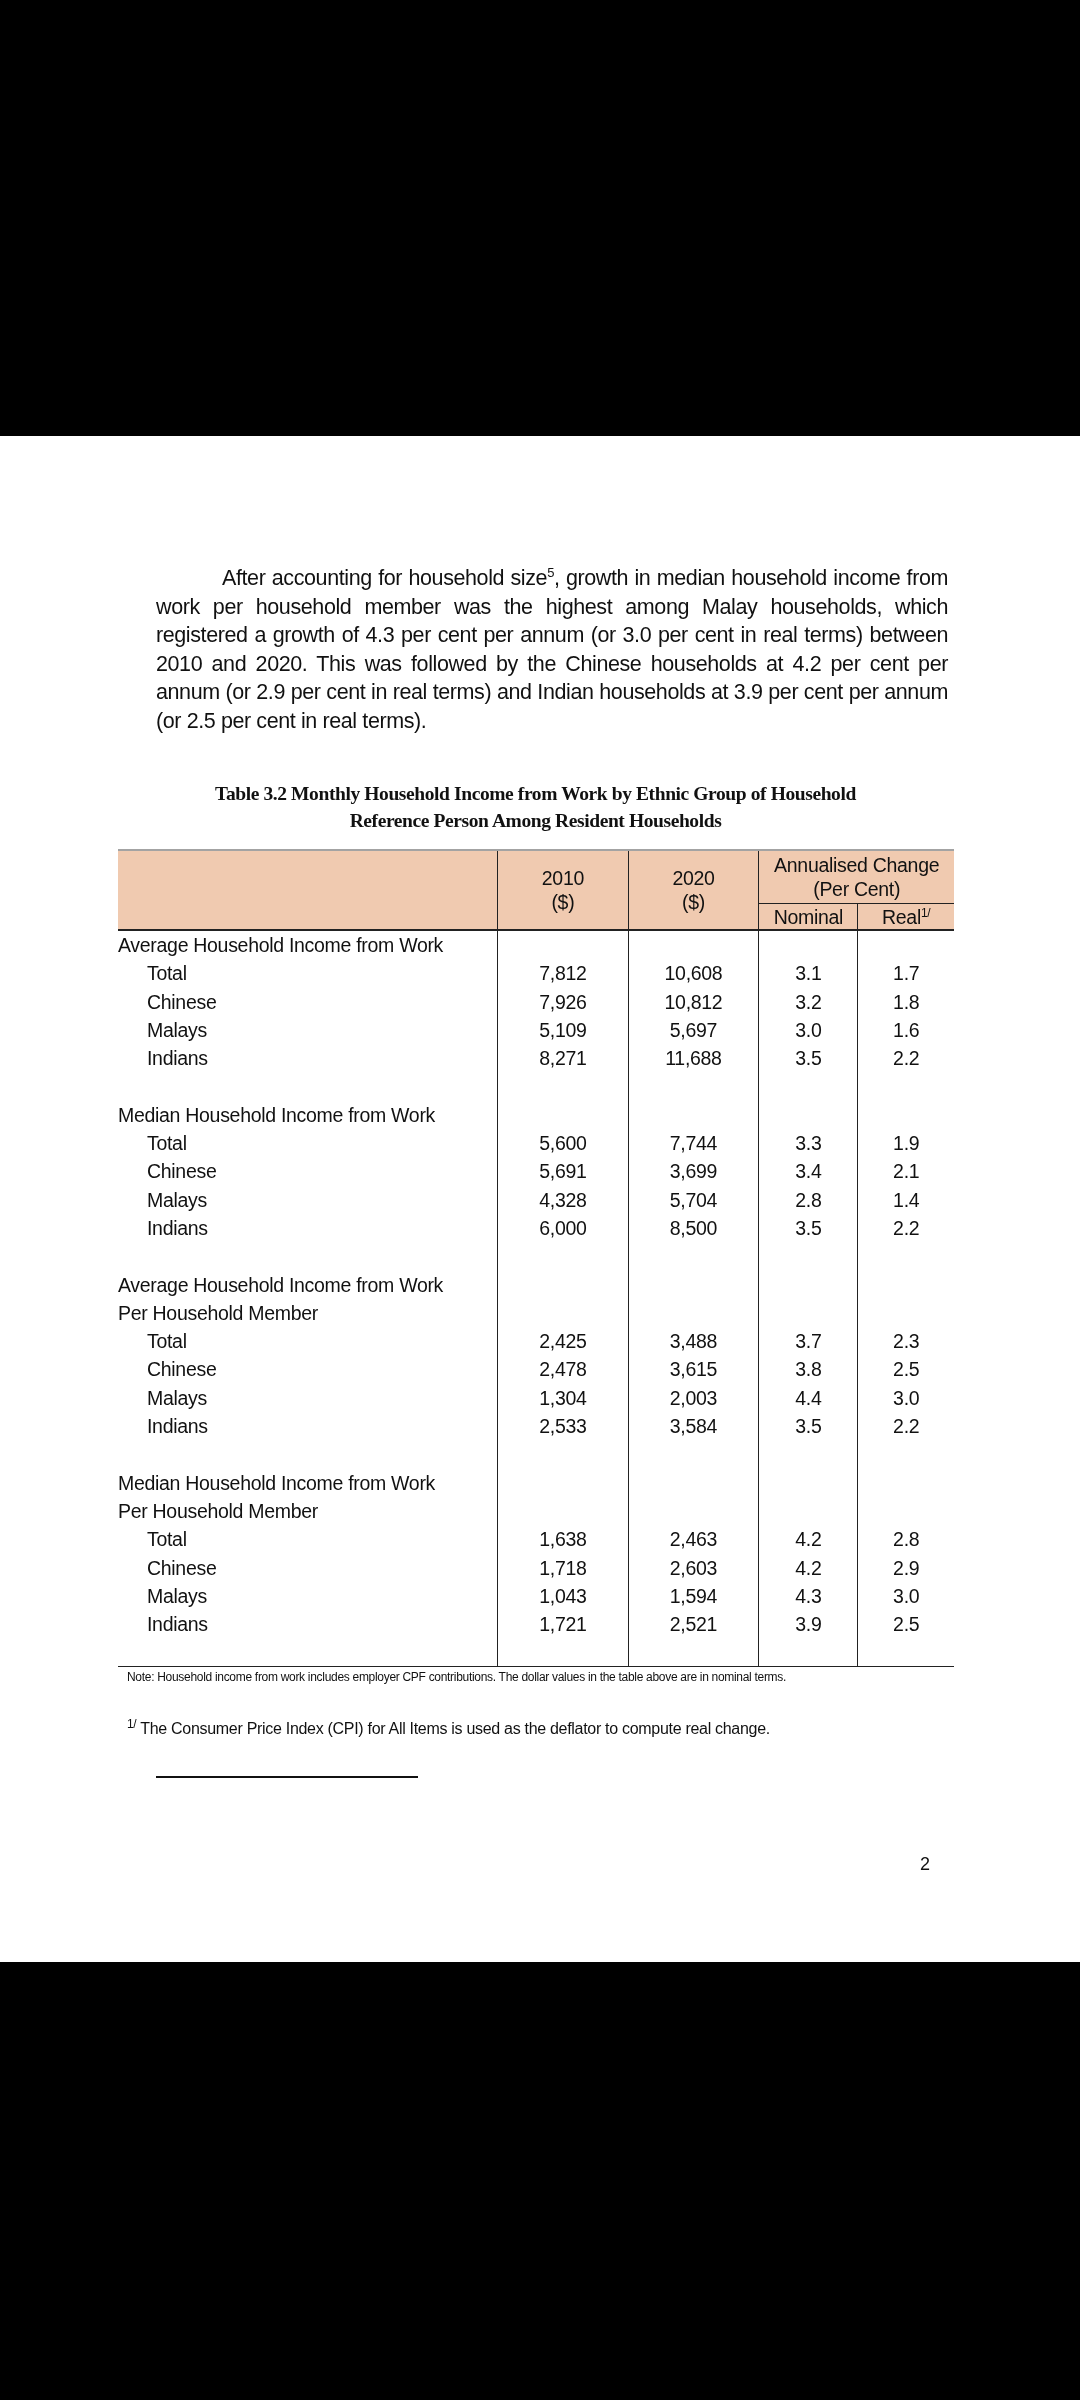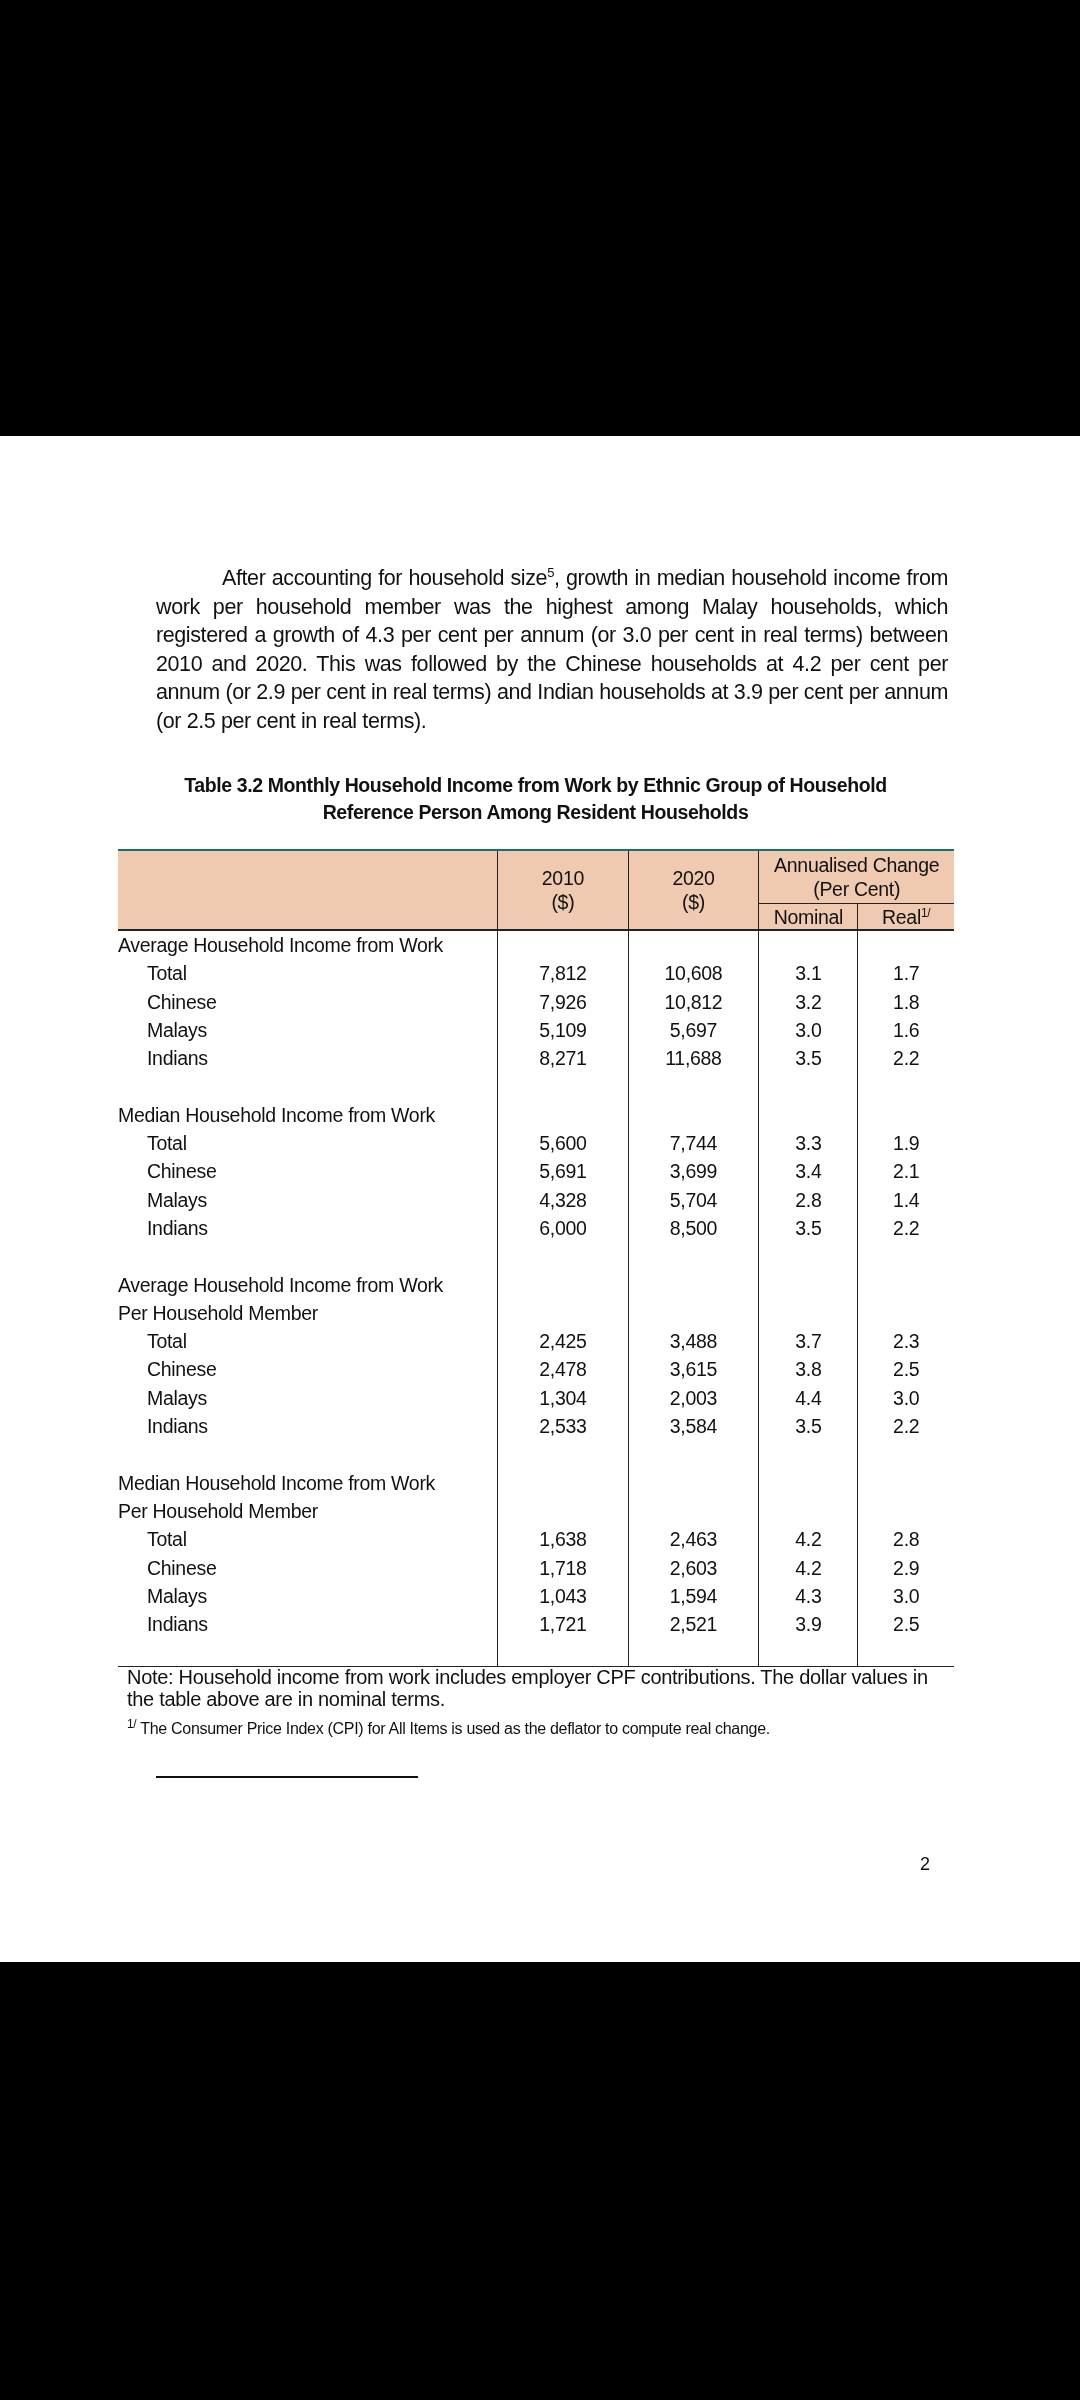--- a/index.html
+++ b/index.html
@@ -11,46 +11,46 @@
     position: absolute; left: 0; top: 436px; width: 1080px; height: 1526px; background: #fff;
   }
   .para {
     position: absolute; left: 156px; top: 128px; width: 792px;
     font-size: 21.5px; line-height: 28.5px; text-align: justify; letter-spacing: -0.4px;
   }
   .para .indent { display: inline-block; width: 66px; }
   .para sup { font-size: 13px; line-height: 0; }
   .u { }
   .caption {
-    position: absolute; left: 118px; top: 336px; width: 835px; text-align: center;
-    font-weight: bold; font-size: 19.5px; line-height: 27px; letter-spacing: -0.4px;
+    position: absolute; left: 118px; top: 344px; width: 835px; text-align: center;
+    font-weight: bold; font-size: 19.5px; line-height: 27px; letter-spacing: -0.4px; font-family: Liberation Serif, serif;
   }
   table.t {
     position: absolute; left: 118px; top: 413px; width: 836px;
     border-collapse: collapse; font-size: 19.5px; letter-spacing: -0.3px;
   }
   table.t th {
     background: #F0CAB0; font-weight: normal; text-align: center; padding: 0; line-height: 24px;
   }
-  .hd-top { border-top: 2px solid #0f766e; margin-top: 44px; }
+  .hd-top { border-top: 2px solid #a3a3a3; margin-top: 44px; }
   .hd-bottom { border-bottom: 2px solid #222; }
   .vl { border-left: 1.5px solid #222; }
   table.t td { padding: 0; height: 28.3px; line-height: 28.3px; }
   td.lab { padding-left: 9px; width: 359px; }
   td.lab.item { padding-left: 29px; }
   td.num { text-align: center; }
   td.c2010 { width: 132px; }
   td.c2020 { width: 132px; }
   td.cnom { width: 99px; }
   td.creal { width: 97px; }
   tr.gap td { height: 28.3px; }
   tr.last td { height: 28px; border-bottom: 1.5px solid #222; }
   .sup { font-size: 12px; vertical-align: super; line-height: 0; }
   .note {
-    position: absolute; left: 127px; top: 1230px; width: 820px; font-size: 20px; line-height: 22px;
+    position: absolute; left: 127px; top: 1230px; width: 820px; font-size: 12px; line-height: 22px;
     letter-spacing: -0.3px;
   }
   .note2 { position: absolute; left: 127px; top: 1282px; width: 820px; font-size: 16px; line-height: 22px; letter-spacing: -0.3px; }
   .fn-rule { position: absolute; left: 156px; top: 1340px; width: 262px; border-top: 2px solid #111; }
   .fn {
     position: absolute; left: 156px; top: 1349px; width: 792px; font-size: 16px; line-height: 22px;
     text-align: justify; letter-spacing: -0.2px;
   }
   .fn sup { font-size: 10px; line-height: 0; }
   .pageno { position: absolute; left: 920px; top: 1418px; font-size: 18px; }

